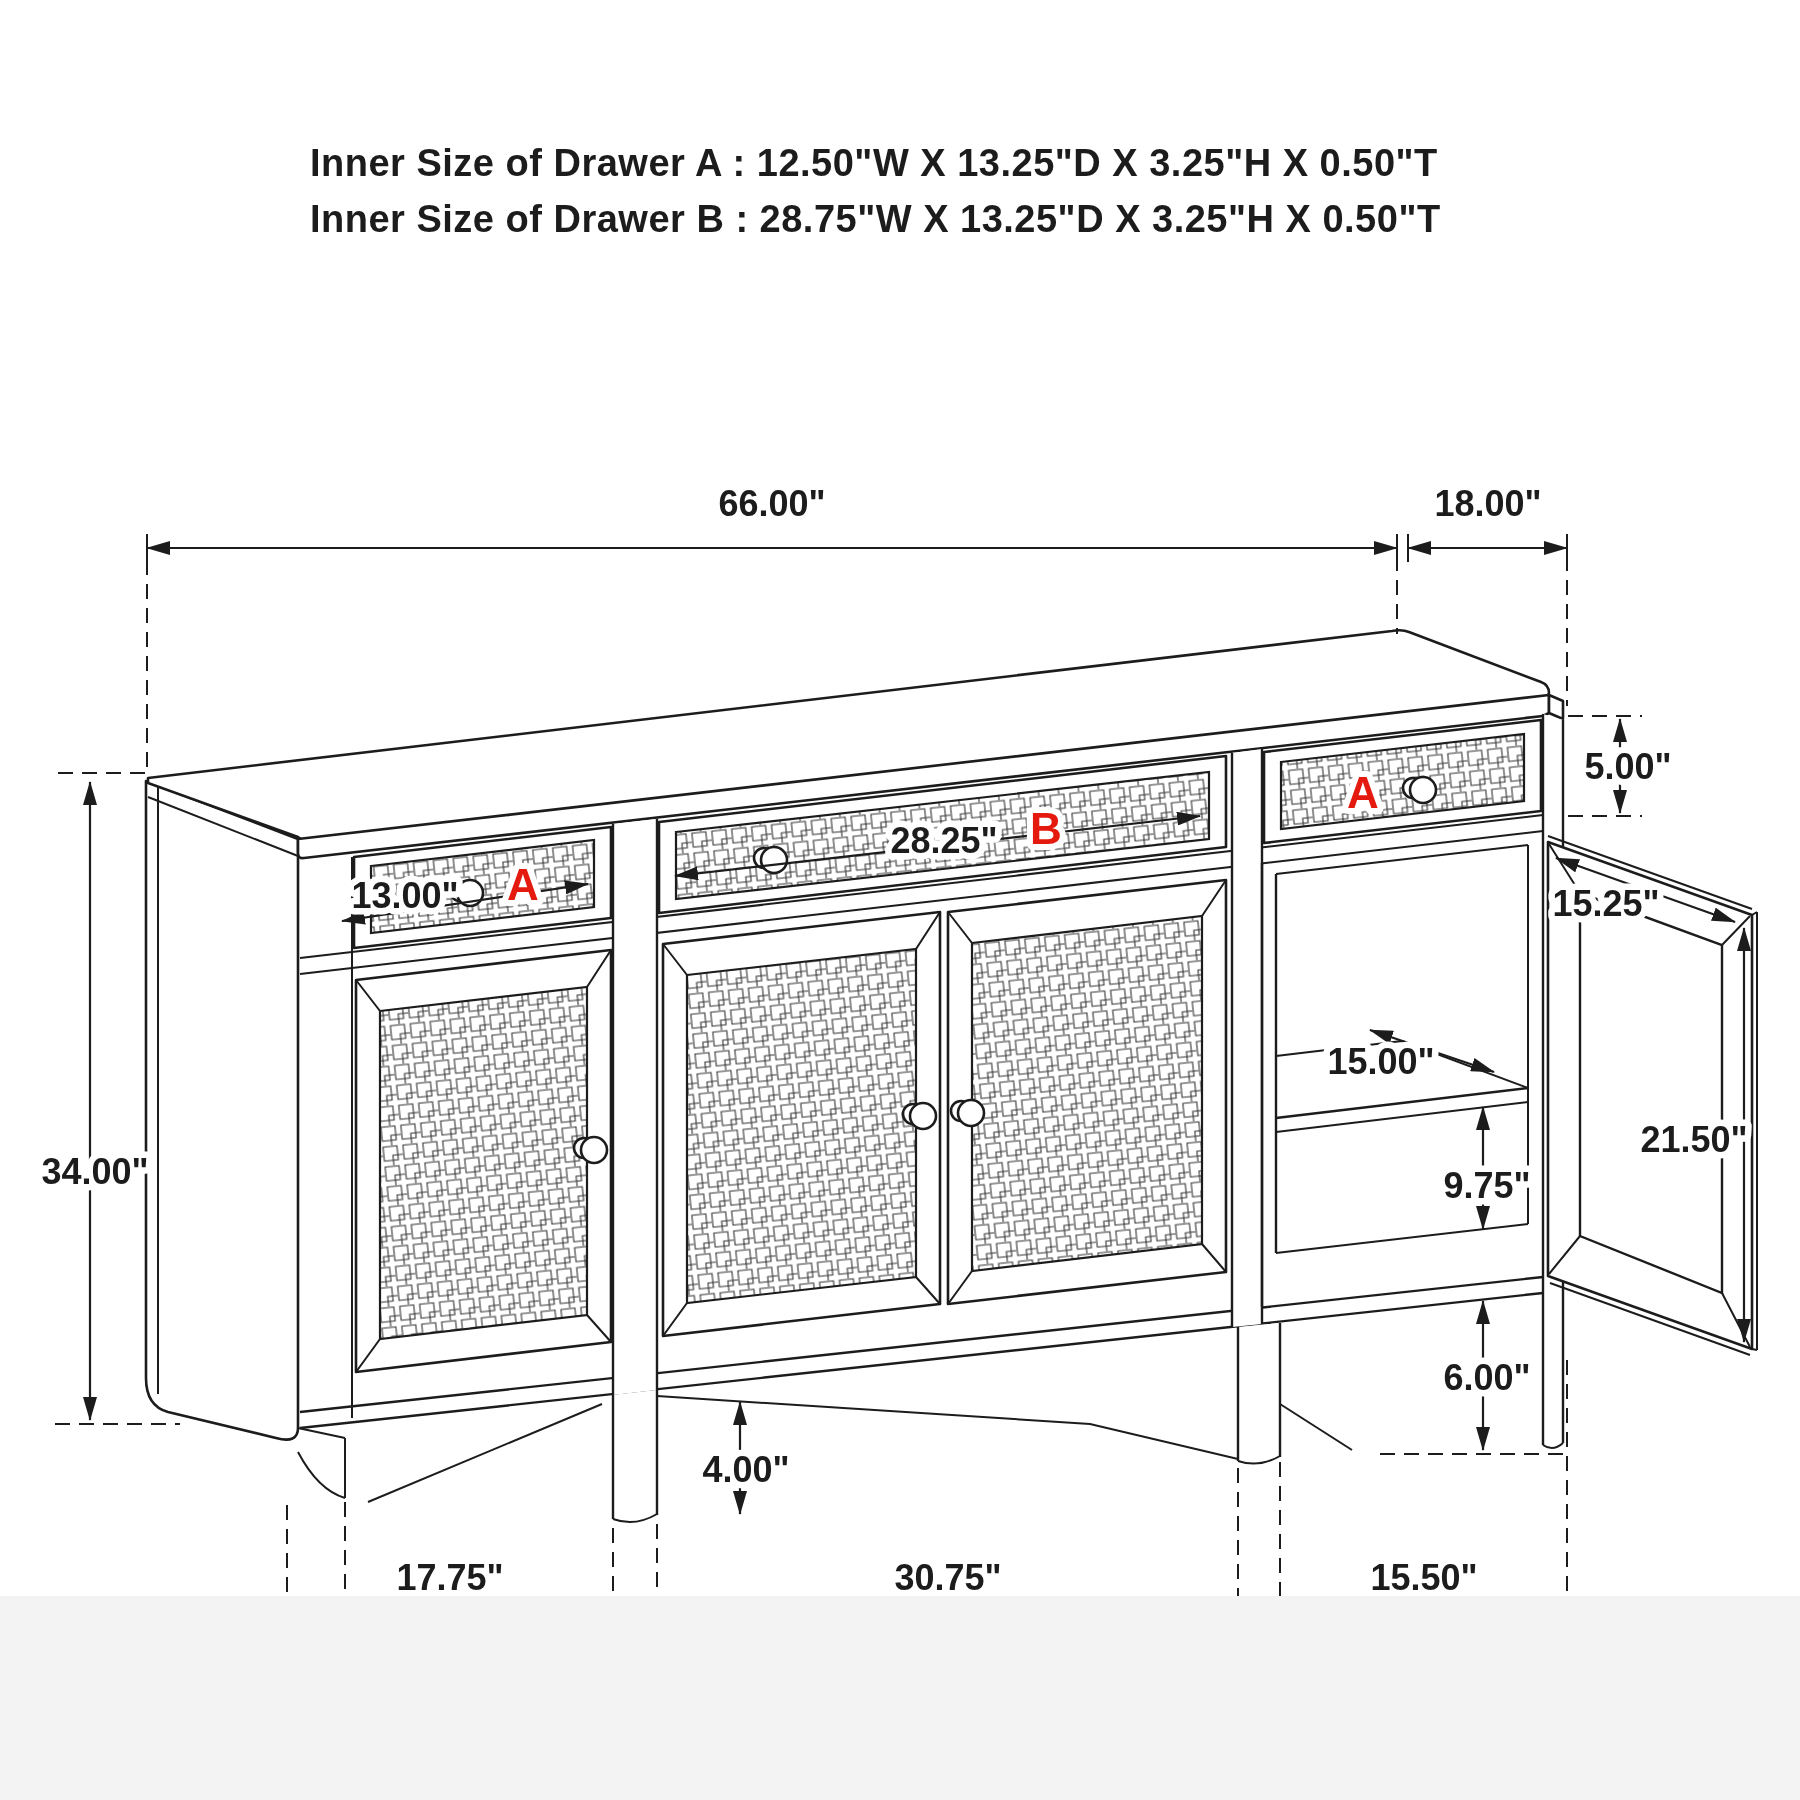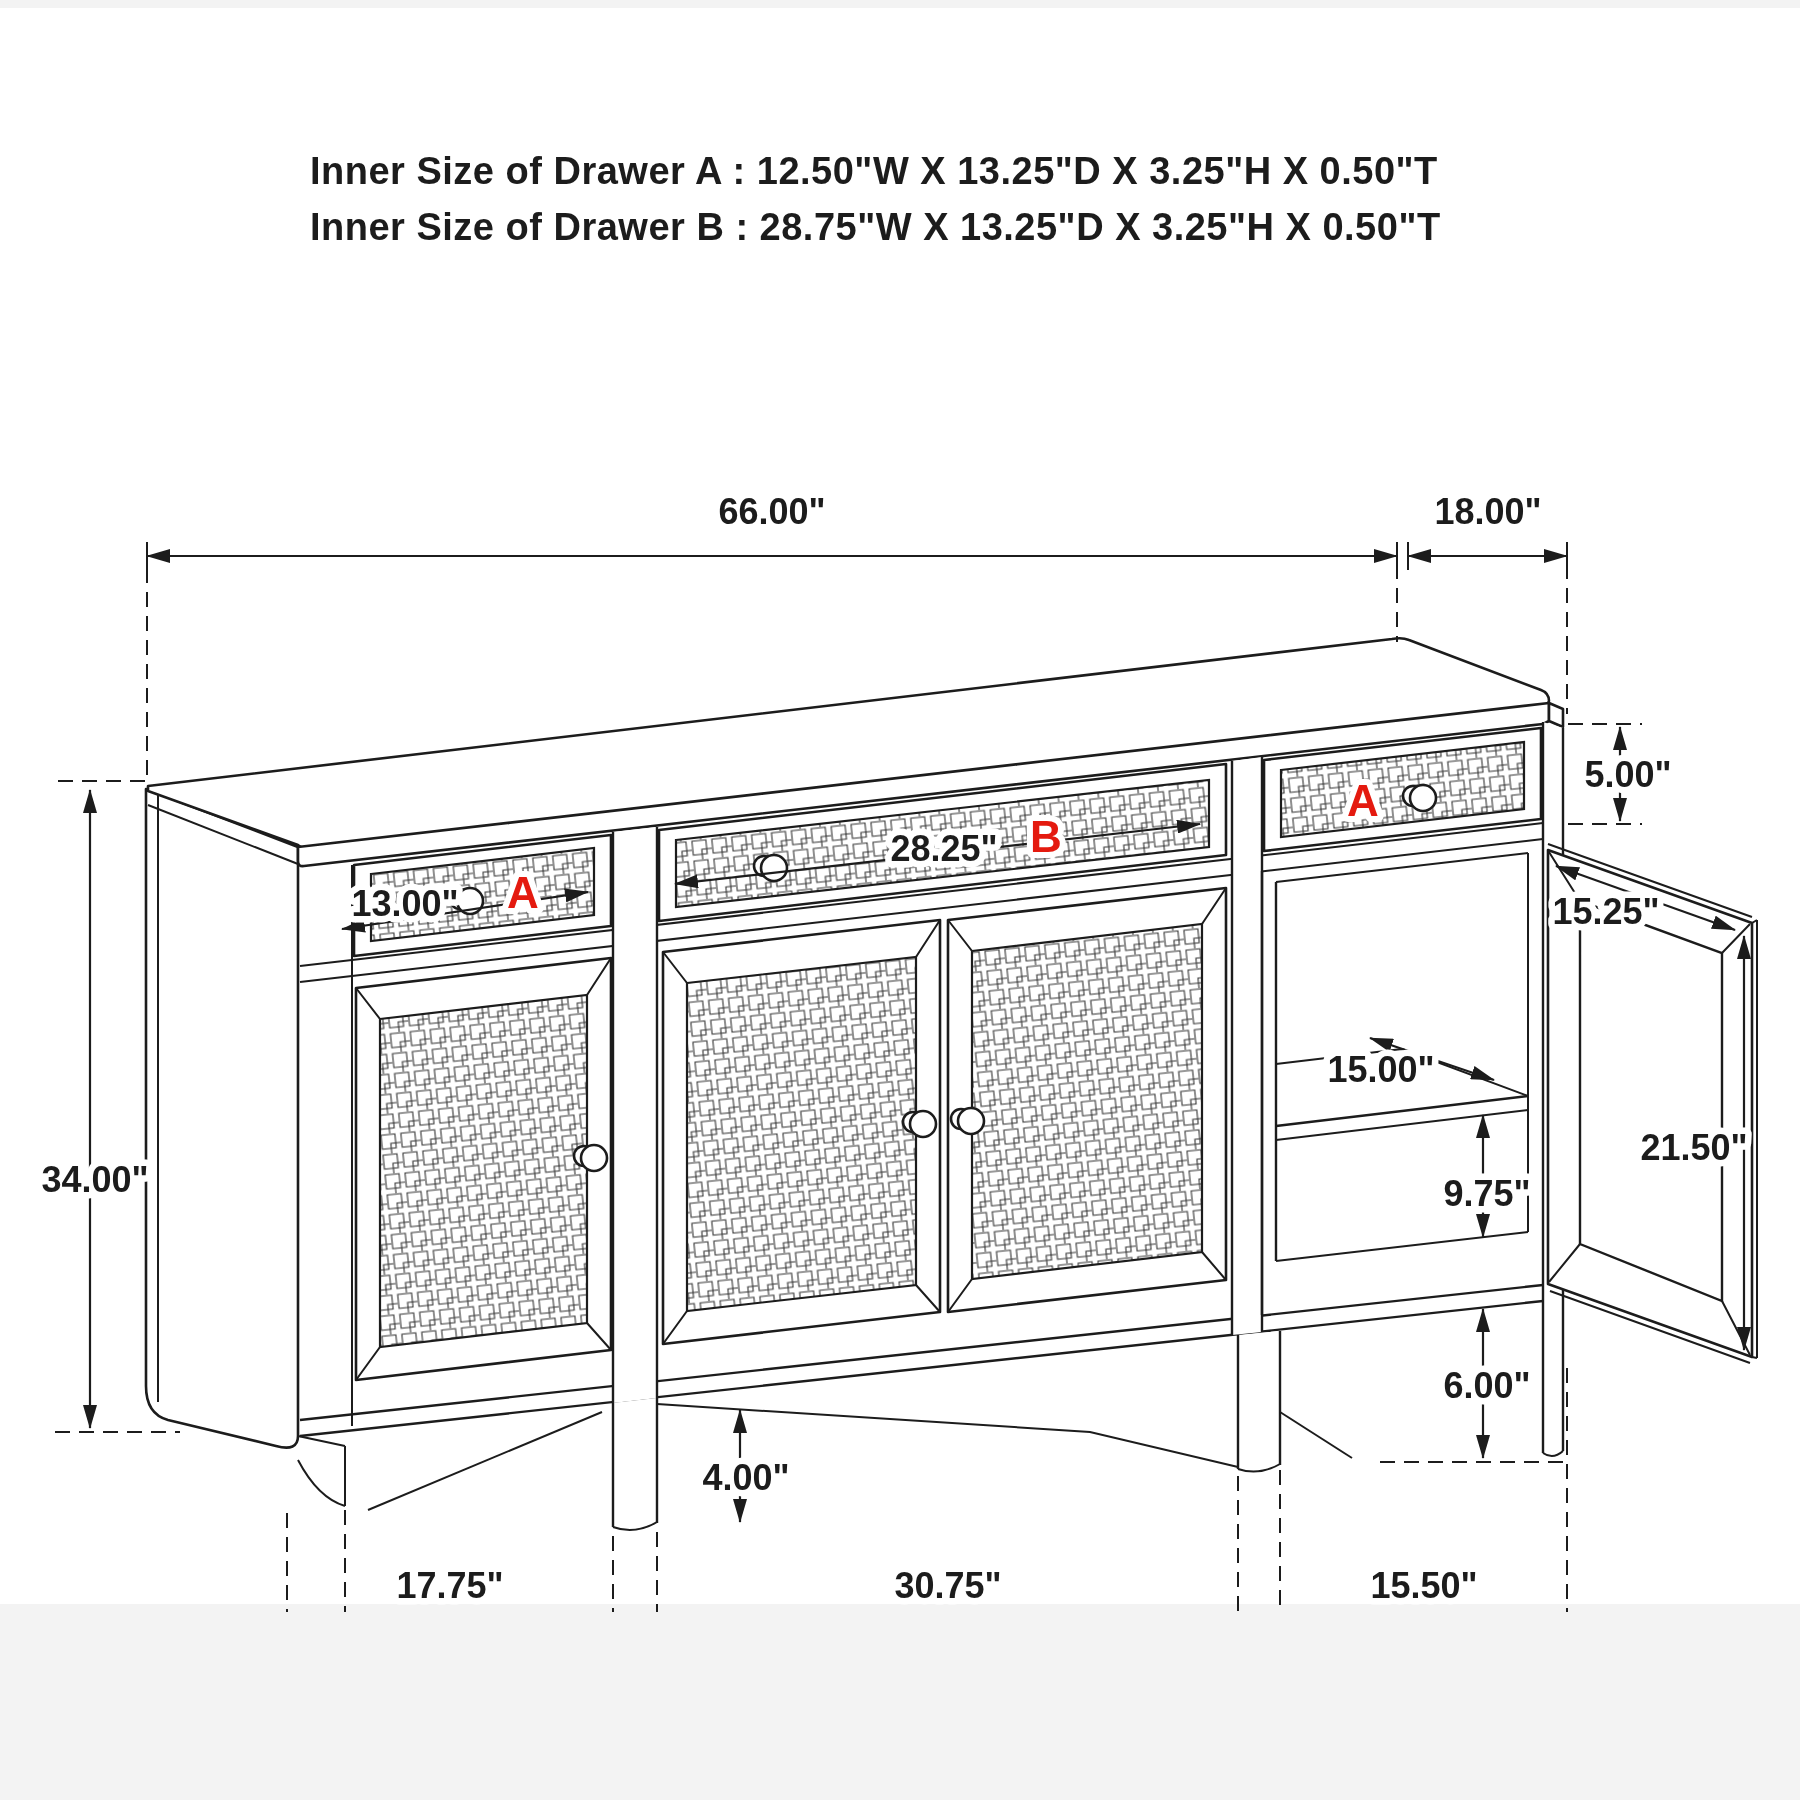--- a/index.html
+++ b/index.html
@@ -1,17 +1,17 @@
 <!DOCTYPE html>
 <html style="--line: #1c1c1c; --red: #e41a0f; --bg: #ffffff;"><head>
 <meta charset="utf-8">
 <style>
   :root{ --line:#1c1c1c; --red:#e41a0f; --bg:#ffffff; }
   html,body{margin:0;padding:0;background:#f3f3f3;}
-  .stage{width:1800px;height:1596px;background:var(--bg);margin:8px auto;position:relative;}
+  .stage{width:1800px;height:1596px;background:var(--bg);margin:0 auto;position:relative;}
   svg{display:block;}
   svg text{font-family:"Liberation Sans","DejaVu Sans",sans-serif;font-weight:bold;fill:var(--line);}
   .ttl{font-size:38px;letter-spacing:.5px;}
   .dim{font-size:36px;stroke:#fff;stroke-width:13px;paint-order:stroke;stroke-linejoin:round;text-anchor:middle;}
   .red{font-size:44px;fill:var(--red);stroke:#fff;stroke-width:12px;paint-order:stroke;stroke-linejoin:round;text-anchor:middle;}
   .ln{stroke:var(--line);stroke-width:2.4;fill:none;}
   .ln2{stroke:var(--line);stroke-width:2;fill:none;}
   .fw{fill:#fff;stroke:var(--line);stroke-width:2.6;stroke-linejoin:round;}
   .fwn{fill:#fff;stroke:none;}
   .mesh{fill:url(#meshp);stroke:var(--line);stroke-width:2.2;}

